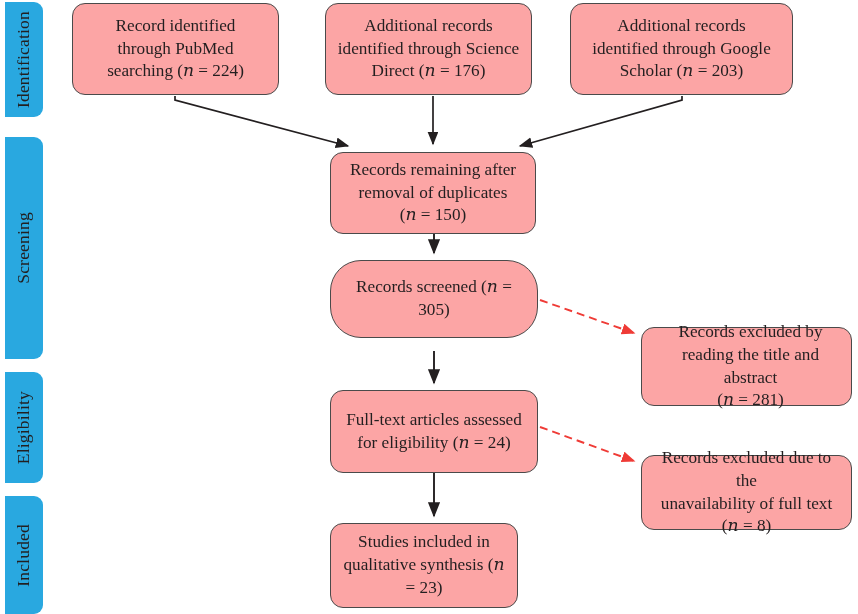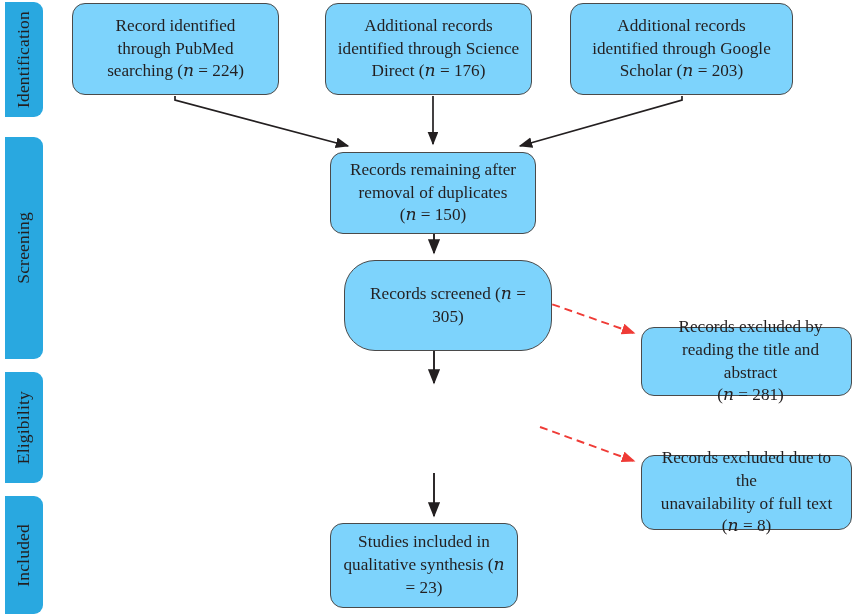--- a/index.html
+++ b/index.html
@@ -36,21 +36,21 @@
     letter-spacing: 0.2px;
     white-space: nowrap;
     line-height: 1;
   }
   
   .flow-box {
     position: absolute;
     box-sizing: border-box;
     border: 1.6px solid #4a4a4a;
     border-radius: 13px;
-    background: #7dd3fc;
+    background: #fca5a5;
     display: flex;
     align-items: center;
     justify-content: center;
     text-align: center;
     padding: 4px 8px;
   }
   .flow-box-text {
     color: #231f20;
     font-family: "Liberation Serif", "DejaVu Serif", serif;
     font-size: 17.2px;
@@ -148,30 +148,34 @@
 identified through Google
 Scholar (𝑛 = 203)</span>
   </div>
 
   <div class="flow-box" style="left:330px; top:152px; width:206px; height:82px;">
     <span class="flow-box-text">Records remaining after
 removal of duplicates
 (𝑛 = 150)</span>
   </div>
 
-  <div class="flow-box" style="left:344px; top:260px; width:208px; height:91px;border-radius:31px;">
+  <div class="flow-box" style="left:330px; top:260px; width:208px; height:78px;border-radius:31px;">
     <span class="flow-box-text">Records screened (𝑛 = 305)</span>
   </div>
 
-  <div class="flow-box" style="left:641px; top:327px; width:211px; height:69px;padding-left:16px;">
+  <div class="flow-box" style="left:641px; top:327px; width:211px; height:79px;padding-left:16px;">
     <span class="flow-box-text">Records excluded by
 reading the title and abstract
 (𝑛 = 281)</span>
   </div>
 
+  <div class="flow-box" style="left:330px; top:390px; width:208px; height:83px;">
+    <span class="flow-box-text">Full-text articles assessed
+for eligibility (𝑛 = 24)</span>
+  </div>
 
   <div class="flow-box" style="left:641px; top:455px; width:211px; height:75px;">
     <span class="flow-box-text">Records excluded due to the
 unavailability of full text
 (𝑛 = 8)</span>
   </div>
 
   <div class="flow-box" style="left:330px; top:523px; width:188px; height:85px;">
     <span class="flow-box-text">Studies included in
 qualitative synthesis (𝑛 = 23)</span>

